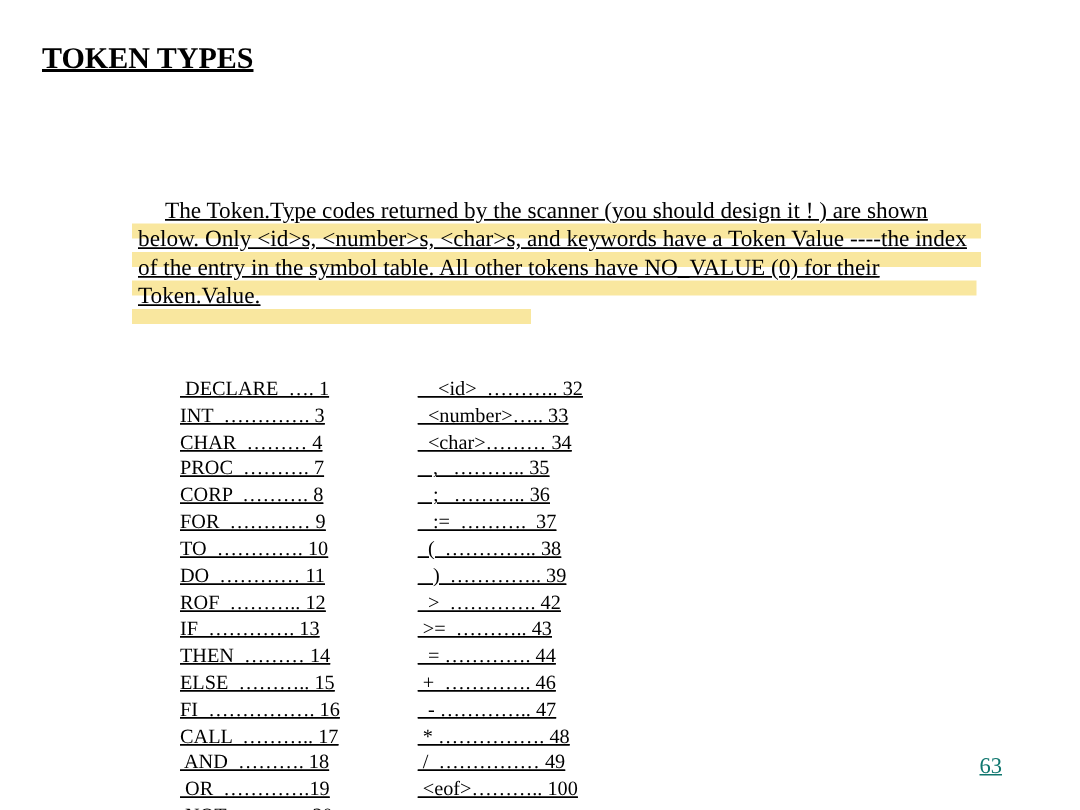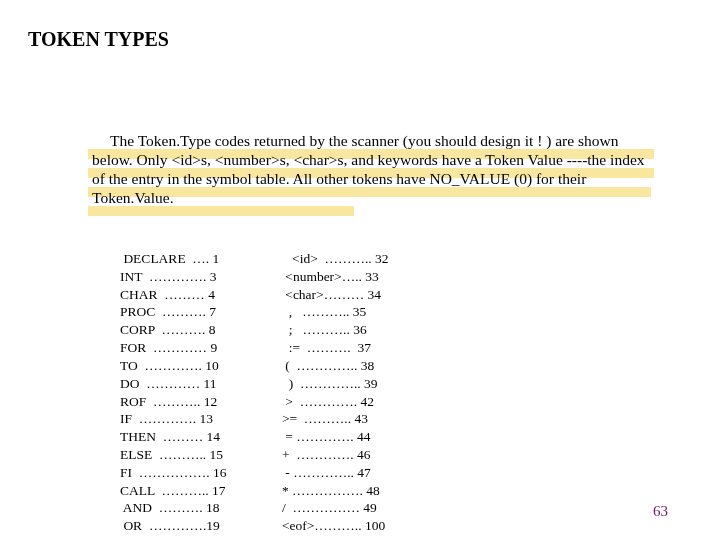--- a/index.html
+++ b/index.html
@@ -1,15 +1,15 @@
 <!DOCTYPE html>
 <html><head>
 <meta charset="utf-8">
 <style>
-  * { margin: 0; padding: 0; box-sizing: border-box; }
+  * { margin: 0; padding: 0; box-sizing: border-box; text-decoration: underline; }
   body {
     width: 720px;
     height: 540px;
     background: #ffffff;
     font-family: "Times New Roman", Times, serif;
     position: relative;
     overflow: hidden;
   }
   .title {
     position: absolute;
@@ -52,21 +52,21 @@
     font-size: 13.5px;
     color: #000;
     font-family: "Times New Roman", Times, serif;
   }
   .col { white-space: pre; line-height: 1.32; }
   .page-num {
     position: absolute;
     bottom: 20px;
     right: 52px;
     font-size: 15px;
-    color: #701a75;
+    color: #0f766e;
   }
 </style>
 </head>
 <body>
 
 <div class="highlight-line hl1"></div>
 <div class="highlight-line hl2"></div>
 <div class="highlight-line hl3"></div>
 <div class="highlight-line hl4"></div>
 

